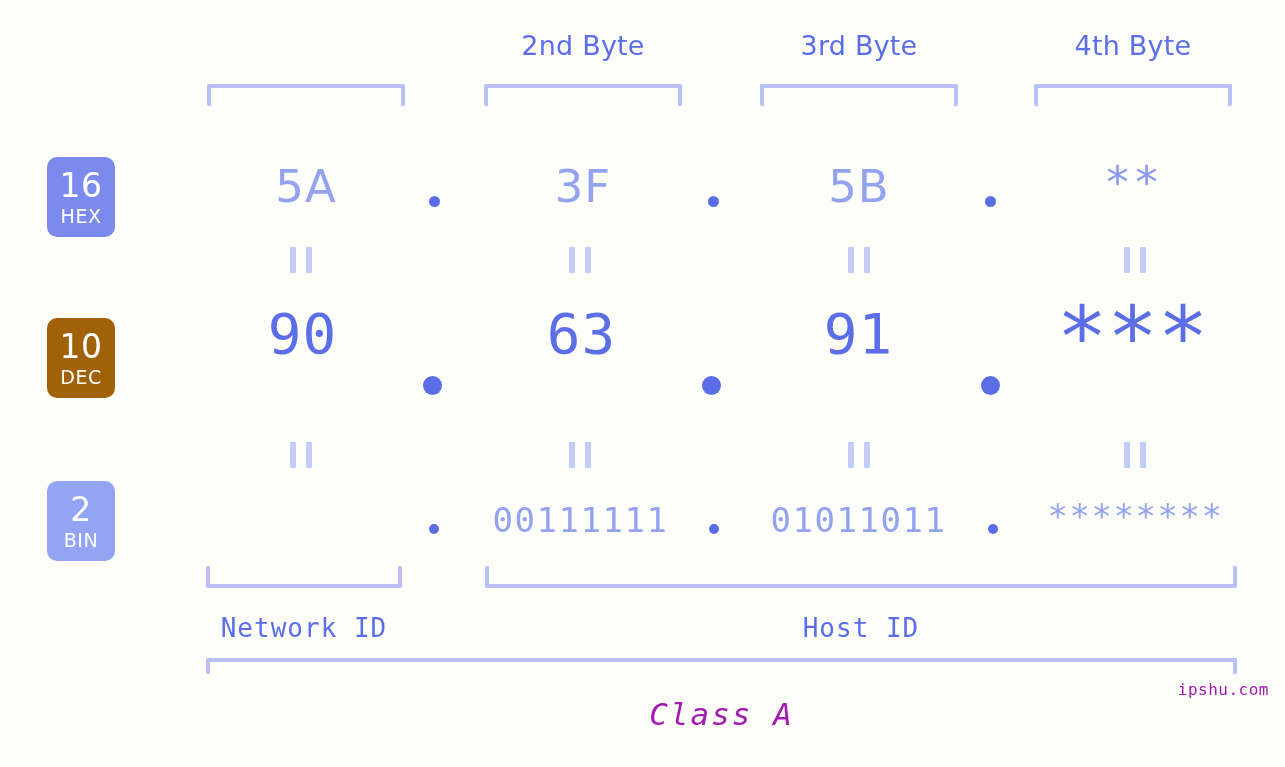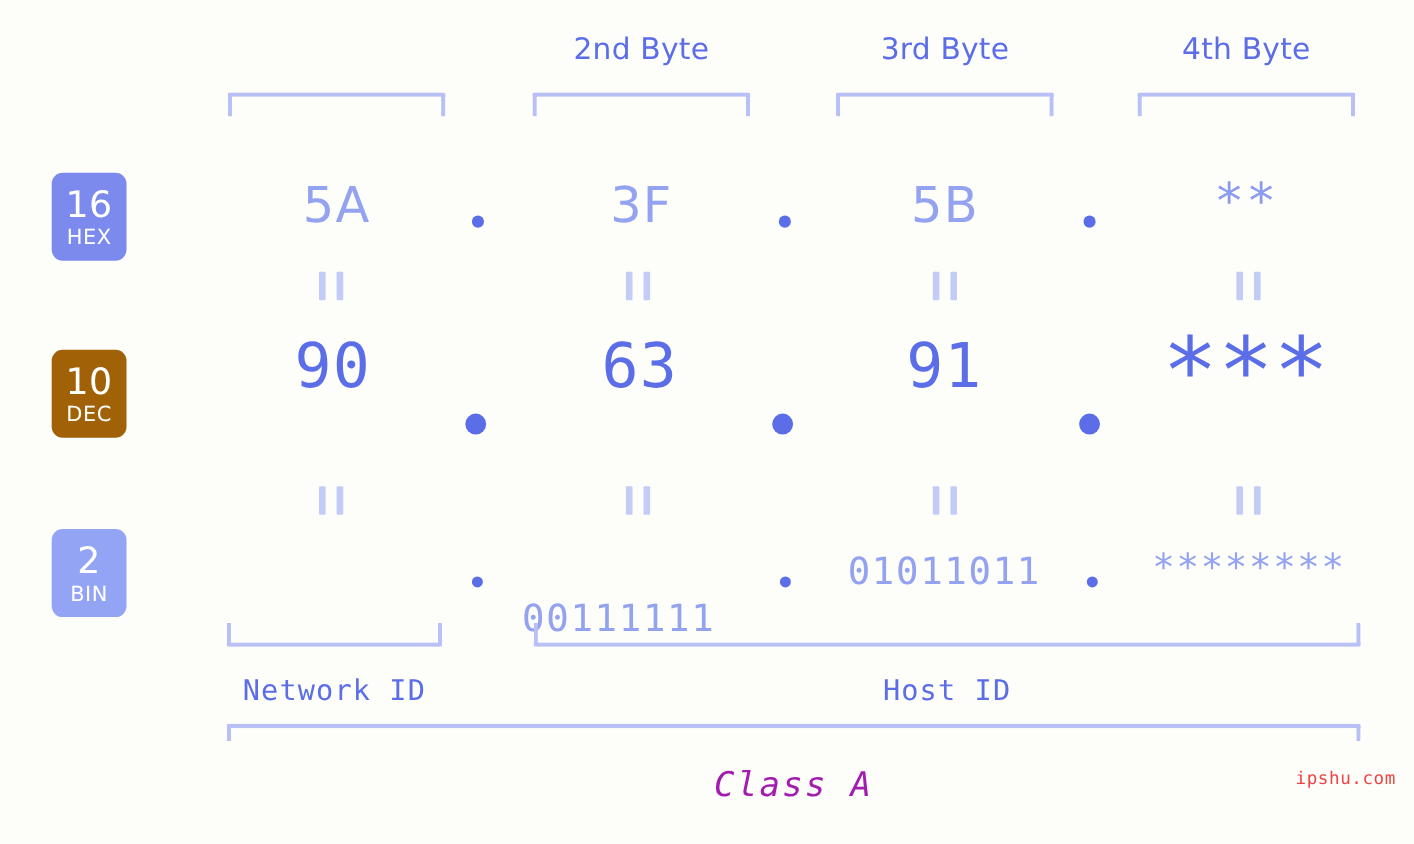--- a/index.html
+++ b/index.html
@@ -166,24 +166,24 @@
     font-family: "DejaVu Sans Mono", monospace;
     font-size: 31px;
     color: #a21caf;
     letter-spacing: 2px;
     white-space: nowrap;
     font-style: italic;
   }
   .watermark {
     position: absolute;
     right: 16px;
-    top: 698px;
+    top: 680px;
     font-family: "DejaVu Sans Mono", monospace;
     font-size: 16px;
-    color: #ef4444;
+    color: #a21caf;
     letter-spacing: 0.5px;
   }
 </style>
 </head>
 <body>
 
 <div id="stage">
 
   <div class="byte-header" style="left:484px; width:198px;">2nd Byte</div>
   <div class="byte-header" style="left:760px; width:198px;">3rd Byte</div>
@@ -252,21 +252,21 @@
   </div>
   <div class="eq" style="left:848px; top:442px;">
     <span></span>
       <span></span>
   </div>
   <div class="eq" style="left:1124px; top:442px;">
     <span></span>
       <span></span>
   </div>
 
-  <div class="cell bin-val" style="left:455px; top:500px; width:215px;margin-top:43px;">00111111</div>
+  <div class="cell bin-val" style="left:473px; top:500px; width:215px;">00111111</div>
   <div class="cell bin-val" style="left:751px; top:500px; width:215px;">01011011</div>
   <div class="cell bin-star" style="left:1028px; top:496px; width:215px;">********</div>
 
   <div class="dot dot-bin" style="left:429px; top:524px;"></div>
   <div class="dot dot-bin" style="left:709px; top:524px;"></div>
   <div class="dot dot-bin" style="left:988px; top:524px;"></div>
 
   <div class="bottom-bracket" style="left:206px; top:566px; width:196px;"></div>
   <div class="bottom-bracket" style="left:485px; top:566px; width:752px;"></div>
 

